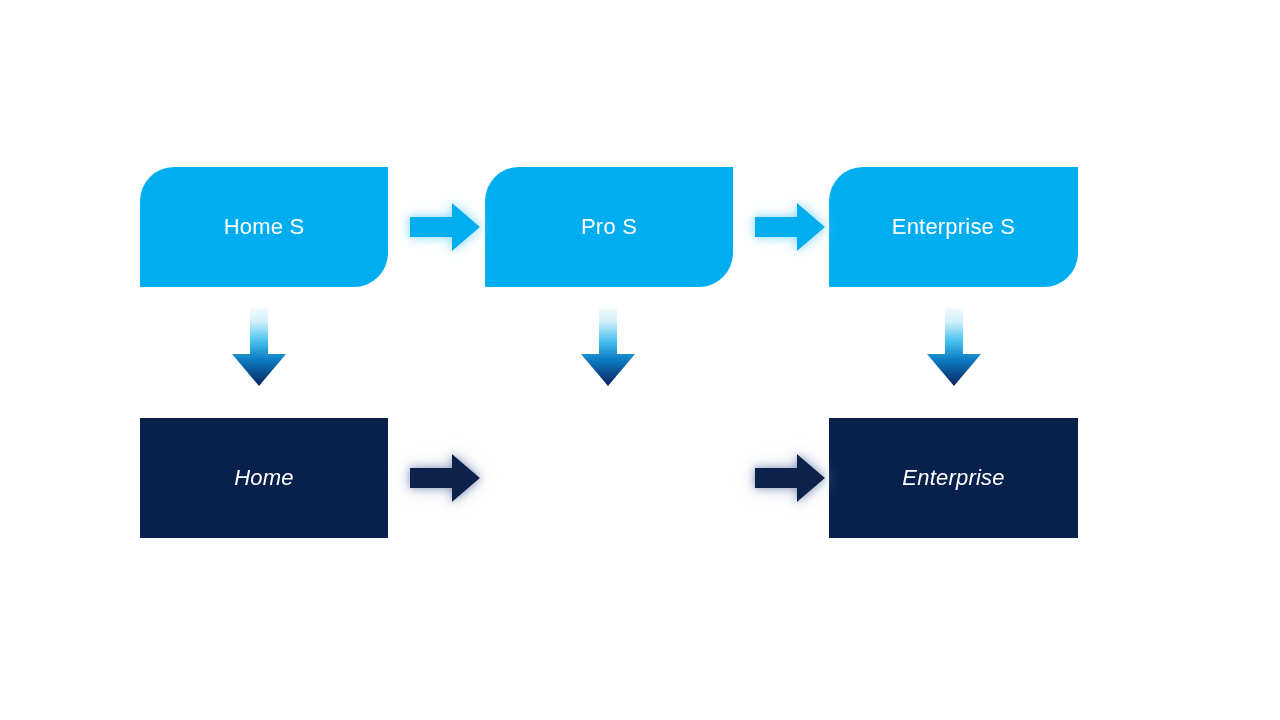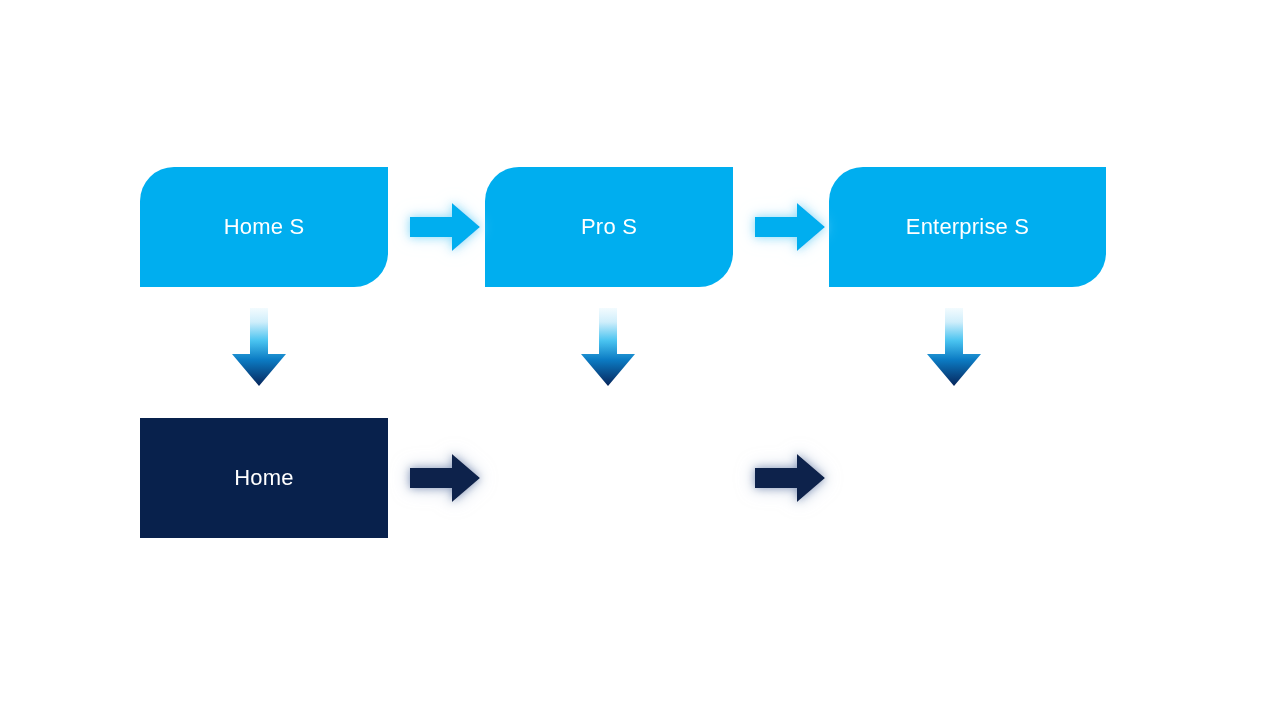--- a/index.html
+++ b/index.html
@@ -58,26 +58,27 @@
     box-sizing: border-box;
   }
   .bottom-box .box-label {
     color: #ffffff;
     font-size: 22px;
     font-weight: 400;
     letter-spacing: 0.2px;
     line-height: 1;
     text-align: center;
     white-space: nowrap;
+    font-style: italic;
   }
 
   
   .col-0 { left: 140px; width: 248px; }
   .col-1 { left: 485px; width: 248px; }
-  .col-2 { left: 829px; width: 277px; }
+  .col-2 { left: 829px; width: 249px; }
 
   
   .h-arrow {
     position: absolute;
     width: 78px;
     height: 56px;
   }
   .h-arrow svg { display: block; width: 78px; height: 56px; overflow: visible; }
 
   .h-arrow-top    { top: 199px; }
@@ -182,20 +183,23 @@
       </defs>
       <path d="M22 2 L40 2 L40 48 L58 48 L31 80 L4 48 L22 48 Z" fill="url(#vgrad2)"></path>
     </svg>
   </div>
 
   <div class="bottom-box col-0">
     <span class="box-label">Home</span>
   </div>
 
 
+  <div class="bottom-box col-2">
+    <span class="box-label">Enterprise</span>
+  </div>
 
   <div class="h-arrow h-arrow-bottom h-arrow-a">
     <svg viewBox="0 0 78 56" xmlns="http://www.w3.org/2000/svg">
       <defs>
         <filter id="glowNavy" x="-60%" y="-60%" width="220%" height="220%">
           <feDropShadow dx="0" dy="0" stdDeviation="4" flood-color="#7E91B5" flood-opacity="0.9"></feDropShadow>
           <feDropShadow dx="0" dy="0" stdDeviation="8" flood-color="#B9C6DC" flood-opacity="0.65"></feDropShadow>
         </filter>
       </defs>
       <path d="M4 18 L46 18 L46 4 L74 28 L46 52 L46 38 L4 38 Z" fill="#08214C" filter="url(#glowNavy)"></path>

